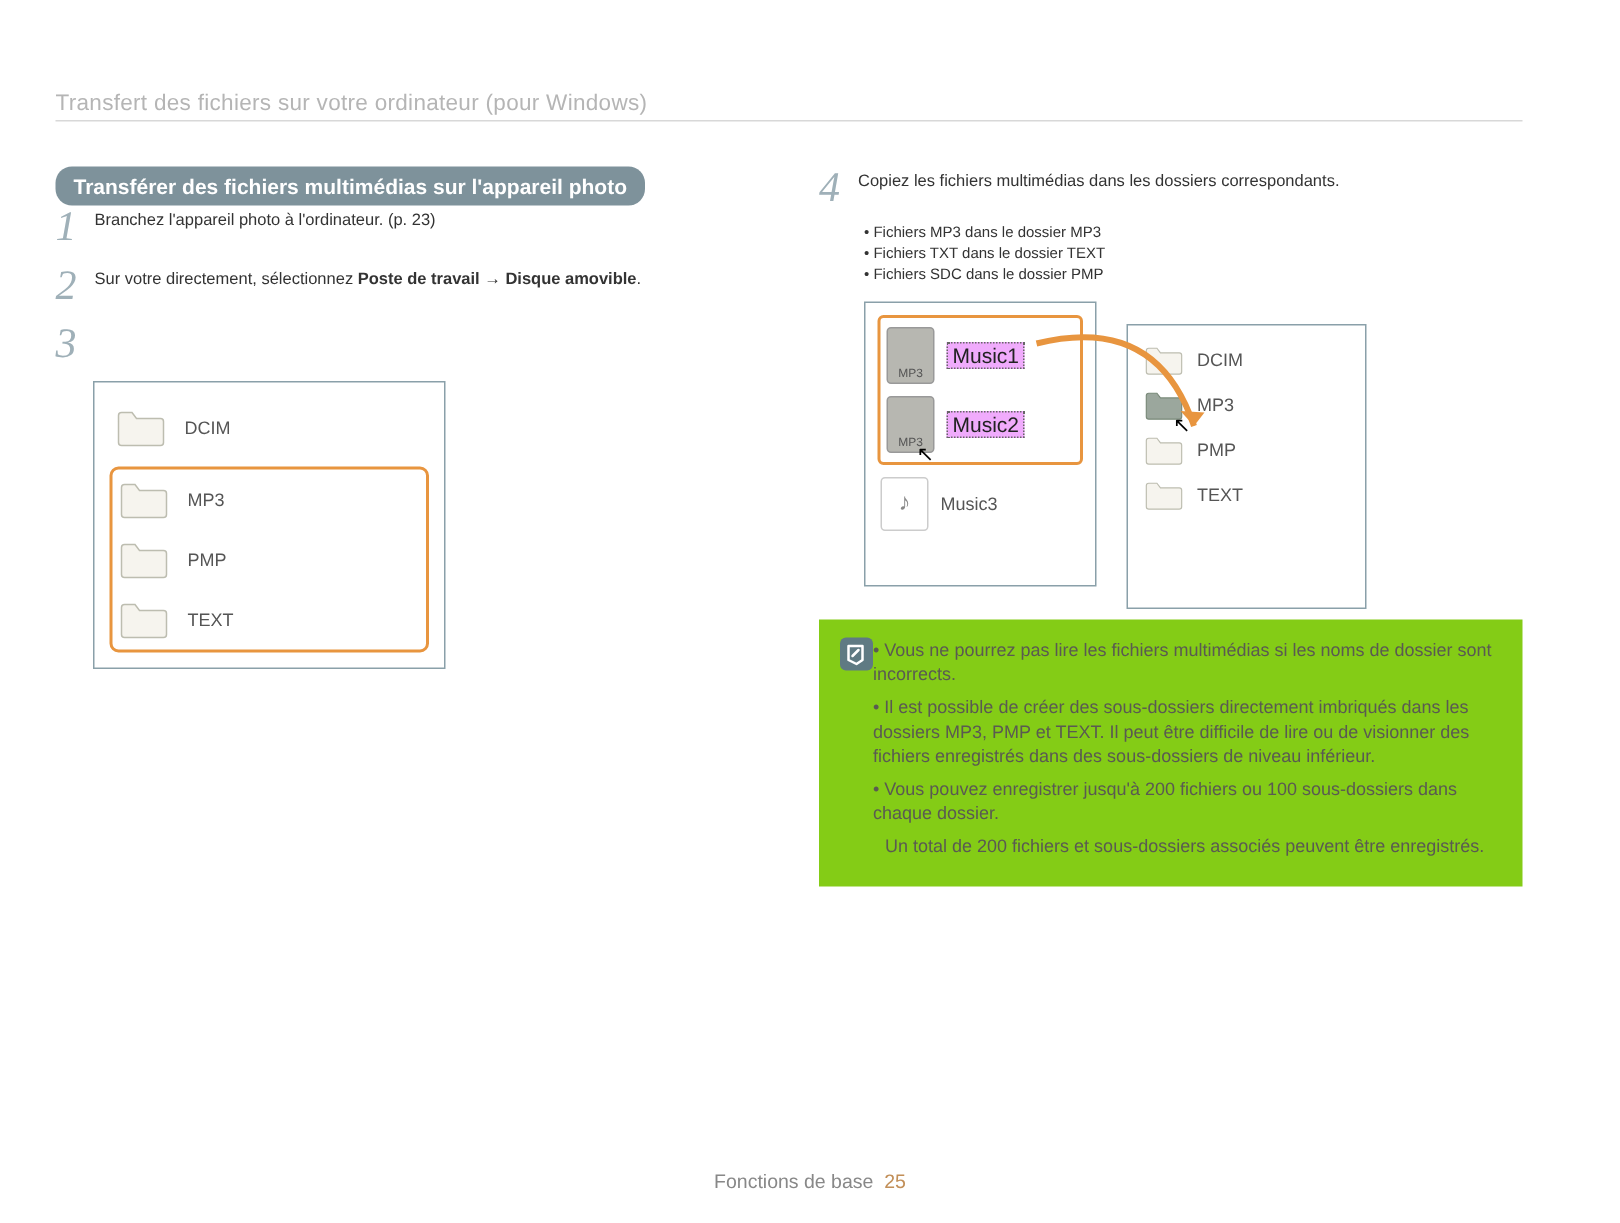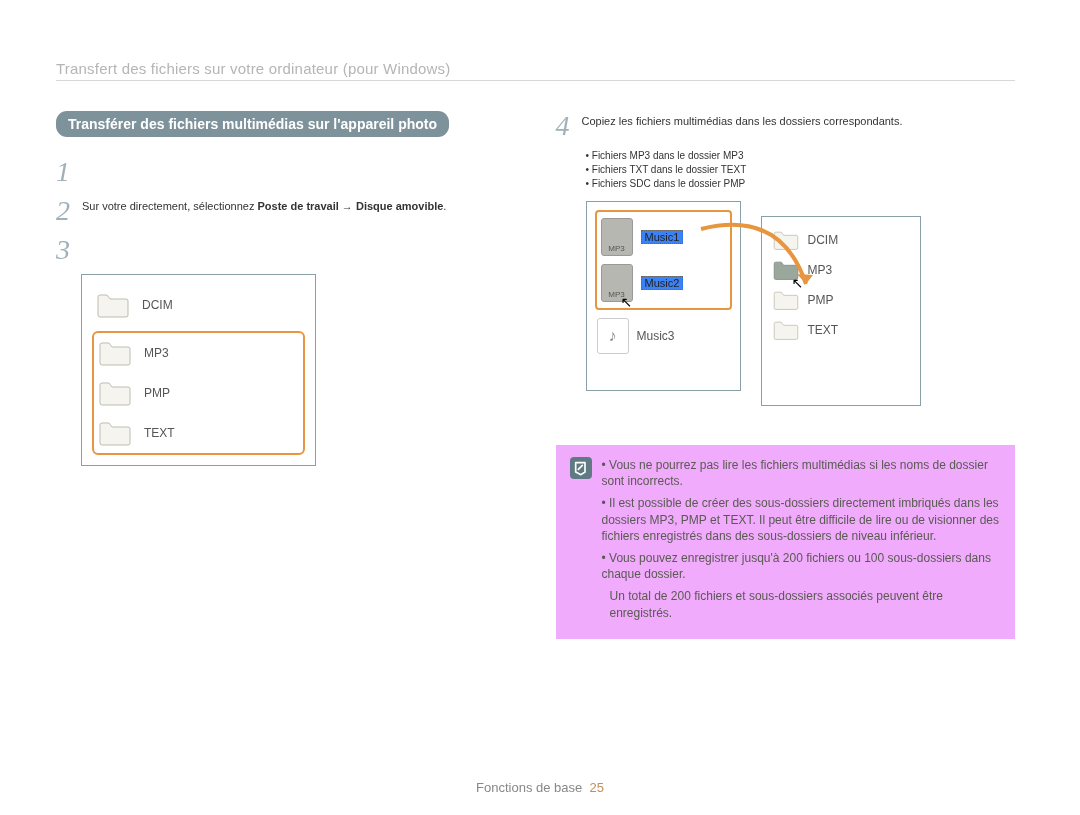--- a/index.html
+++ b/index.html
@@ -6,21 +6,21 @@
     margin: 0;
     padding: 0;
     font-family: Arial, Helvetica, sans-serif;
     background: #fff;
     width: 1080px;
     height: 815px;
     box-sizing: border-box;
     color: #333;
   }
   .page {
-    padding: 60px 65px 20px 56px;
+    padding: 60px 65px 20px 37px;
     position: relative;
     height: 100%;
     box-sizing: border-box;
   }
   .breadcrumb {
     font-size: 15px;
     color: #b5b5b5;
     border-bottom: 1px solid #d8d8d8;
     padding-bottom: 3px;
     margin-bottom: 30px;
@@ -36,21 +36,21 @@
     min-width: 0;
   }
   .section-heading {
     display: inline-block;
     background: #7e929b;
     color: #fff;
     font-size: 14px;
     font-weight: bold;
     padding: 5px 12px;
     border-radius: 11px;
-    margin-bottom: 20px;
+    margin-bottom: 0;
   }
   .step {
     display: flex;
     align-items: flex-start;
     margin-bottom: 10px;
   }
   .step-num {
     font-size: 28px;
     color: #9fb0b8;
     font-style: italic;
@@ -151,49 +151,48 @@
     background: #fff;
     border: 1px solid #ccc;
     border-radius: 3px;
     display: inline-flex;
     align-items: center;
     justify-content: center;
     font-size: 16px;
     color: #888;
   }
   .label-pill {
-    background: #3b82f6;
+    background: #f0abfc;
     border: 1px dotted #666;
     padding: 0 3px;
-    font-size: 11px;
+    font-size: 14px;
     color: #222;
   }
   .cursor {
     position: absolute;
     font-size: 14px;
     color: #000;
   }
   .arrow-svg {
     position: absolute;
     left: 105px;
     top: 18px;
     width: 140px;
     height: 100px;
     pointer-events: none;
   }
 
   
   .note-box {
-    background: #f0abfc;
+    background: #84cc16;
     padding: 12px 14px 12px 14px;
     display: flex;
-    gap: 10px;
     font-size: 12px;
     color: #5a5a52;
-    margin-top: 44px;
+    margin-top: 12px;
   }
   .note-badge {
     width: 22px;
     height: 22px;
     background: #5f7a83;
     border-radius: 4px;
     color: #fff;
     display: flex;
     align-items: center;
     justify-content: center;
@@ -229,20 +228,21 @@
 
   <div class="breadcrumb">Transfert des fichiers sur votre ordinateur (pour Windows)</div>
 
   <div class="columns">
 
     <div class="left-col">
       <div class="section-heading">Transférer des fichiers multimédias sur l'appareil photo</div>
 
       <div class="step">
         <div class="step-num">1</div>
+        <div class="step-text">Branchez l'appareil photo à l'ordinateur. (p. 23)</div>
       </div>
 
       <div class="step">
         <div class="step-num">2</div>
         <div class="step-text">
           <span>Sur votre directement, sélectionnez </span><span class="bold">Poste de travail</span><span> → </span><span class="bold">Disque amovible</span><span>.</span>
         </div>
       </div>
 
       <div class="step">

